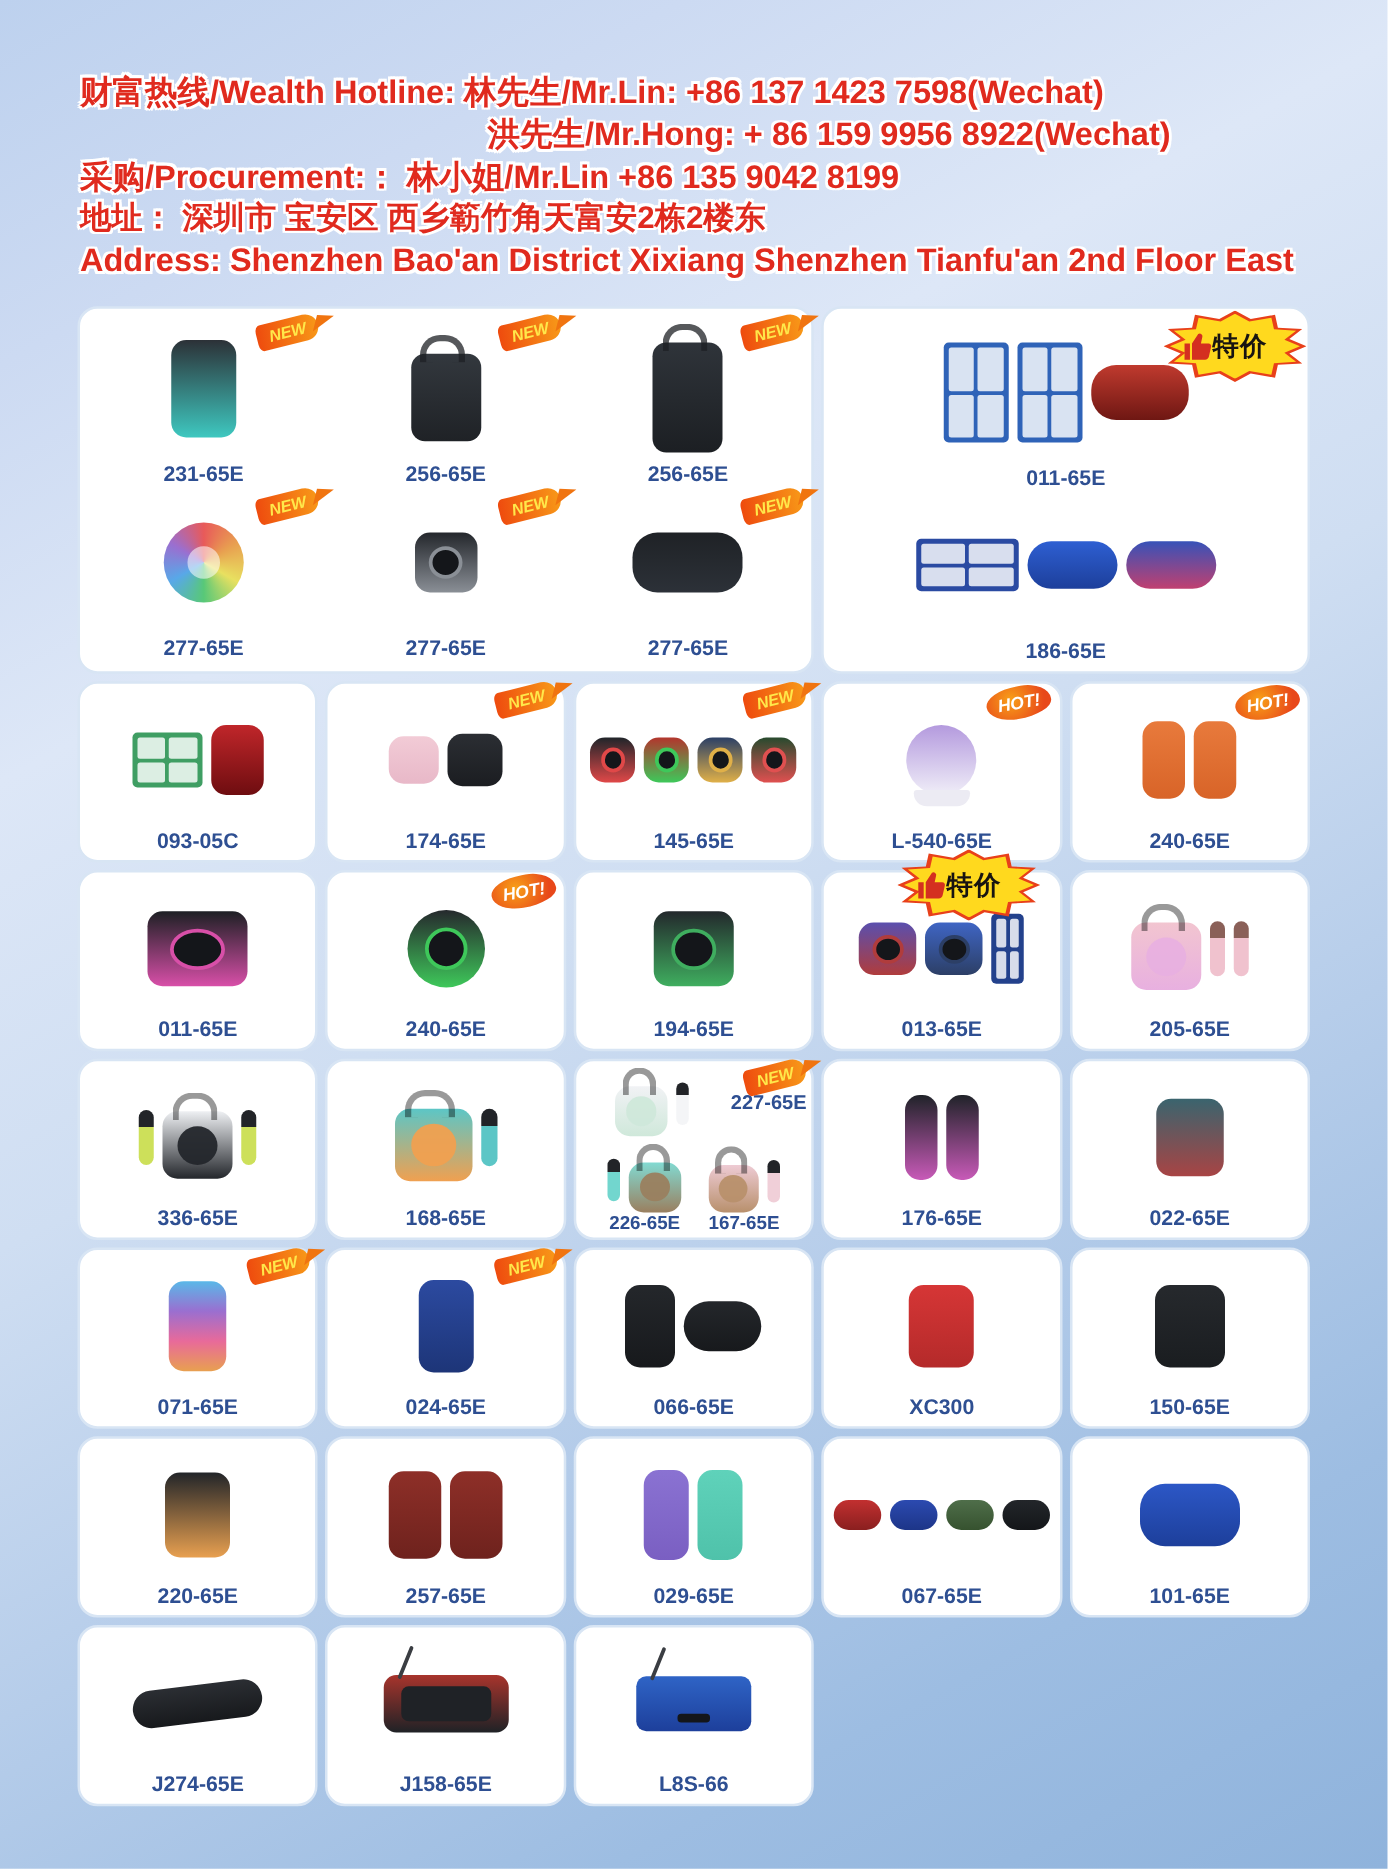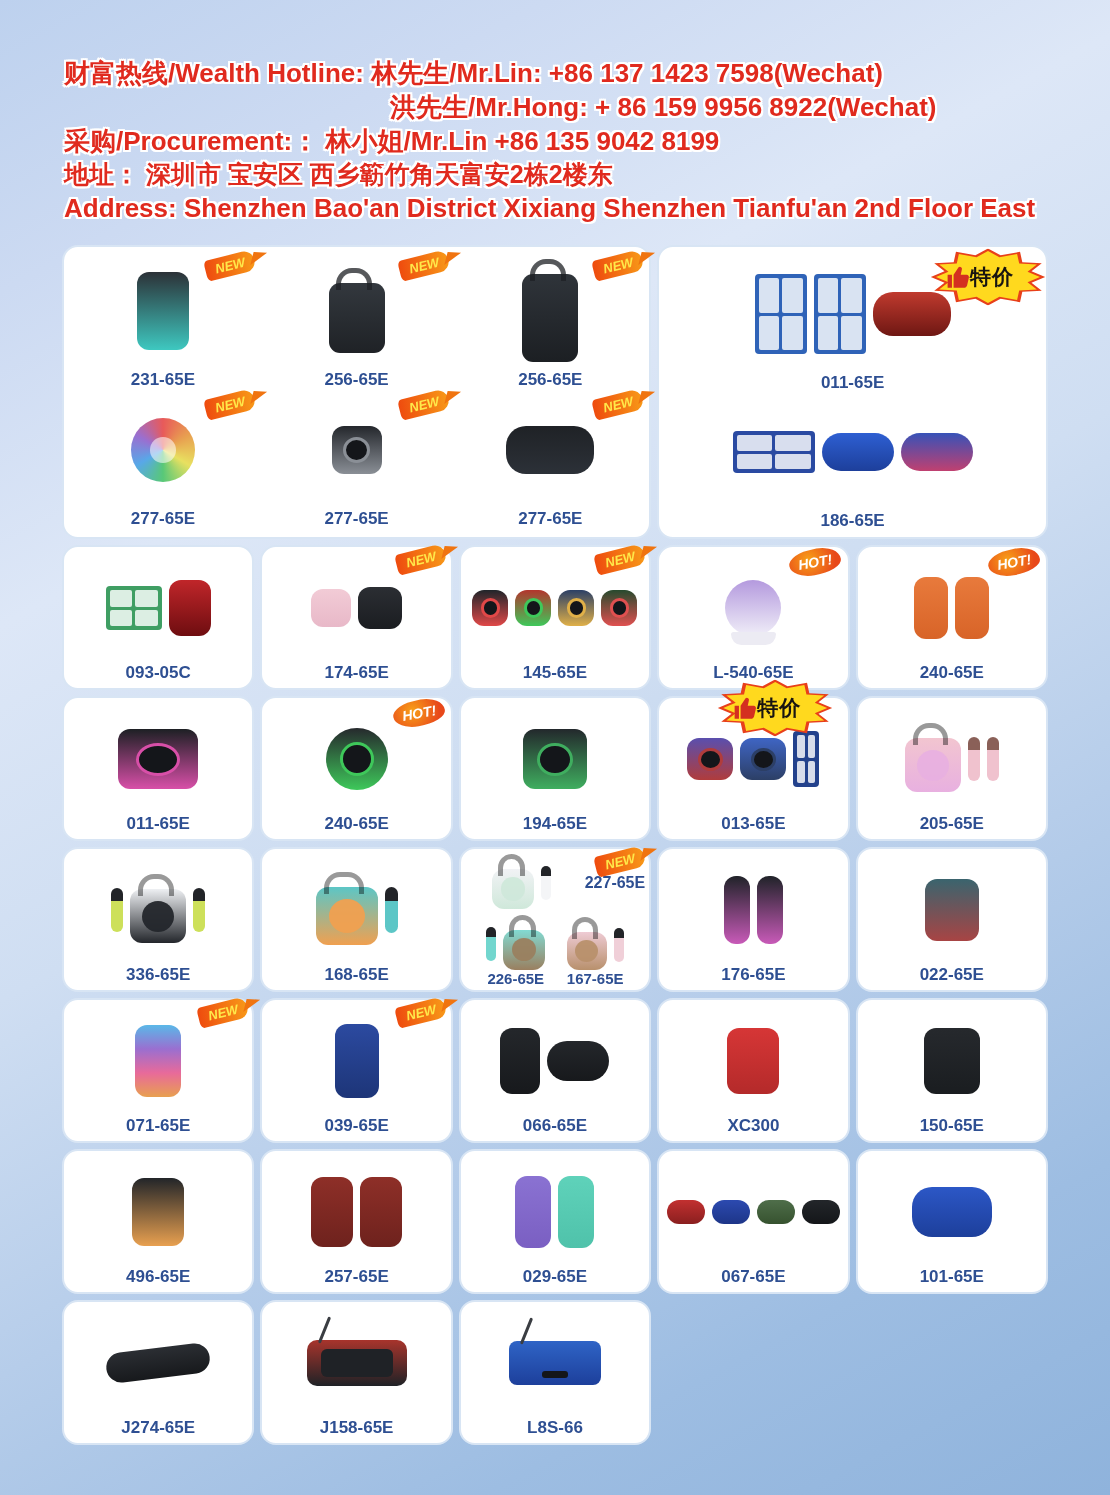--- a/index.html
+++ b/index.html
@@ -378,21 +378,21 @@
       <div class="tile">
         <div class="pt pt-cyl" style="background: linear-gradient(rgb(90, 184, 232), rgb(154, 111, 208), rgb(232, 106, 154), rgb(232, 160, 80)); width: 46px; height: 72px;"></div>
       </div>
       <span class="plabel">071-65E</span>
     </div>
     <div class="cell">
       <span class="badge-new">NEW</span>
       <div class="tile">
         <div class="pt pt-cyl" style="background: linear-gradient(rgb(44, 74, 160), rgb(29, 53, 120)); width: 44px; height: 74px;"></div>
       </div>
-      <span class="plabel">039-65E</span>
+      <span class="plabel">024-65E</span>
     </div>
     <div class="cell">
       <div class="tile">
         <div class="pt pt-cyl" style="background: linear-gradient(rgb(36, 39, 43), rgb(23, 25, 28)); width: 40px; height: 66px;"></div>
         <div class="pt pt-hcyl" style="background: linear-gradient(rgb(36, 39, 43), rgb(23, 25, 28)); width: 62px; height: 40px;"></div>
       </div>
       <span class="plabel">066-65E</span>
     </div>
     <div class="cell">
       <div class="tile">
@@ -403,21 +403,21 @@
     <div class="cell">
       <div class="tile">
         <div class="pt pt-cyl" style="background: linear-gradient(rgb(38, 41, 45), rgb(26, 29, 32)); width: 56px; height: 66px;"></div>
       </div>
       <span class="plabel">150-65E</span>
     </div>
     <div class="cell">
       <div class="tile">
         <div class="pt pt-cyl" style="background: linear-gradient(rgb(34, 37, 41), rgb(232, 160, 80)); width: 52px; height: 68px;"></div>
       </div>
-      <span class="plabel">496-65E</span>
+      <span class="plabel">220-65E</span>
     </div>
     <div class="cell">
       <div class="tile">
         <div class="pt pt-cyl" style="background: linear-gradient(rgb(142, 47, 40), rgb(110, 34, 29)); width: 42px; height: 70px;"></div>
         <div class="pt pt-cyl" style="background: linear-gradient(rgb(142, 47, 40), rgb(110, 34, 29)); width: 42px; height: 70px;"></div>
       </div>
       <span class="plabel">257-65E</span>
     </div>
     <div class="cell">
       <div class="tile">

